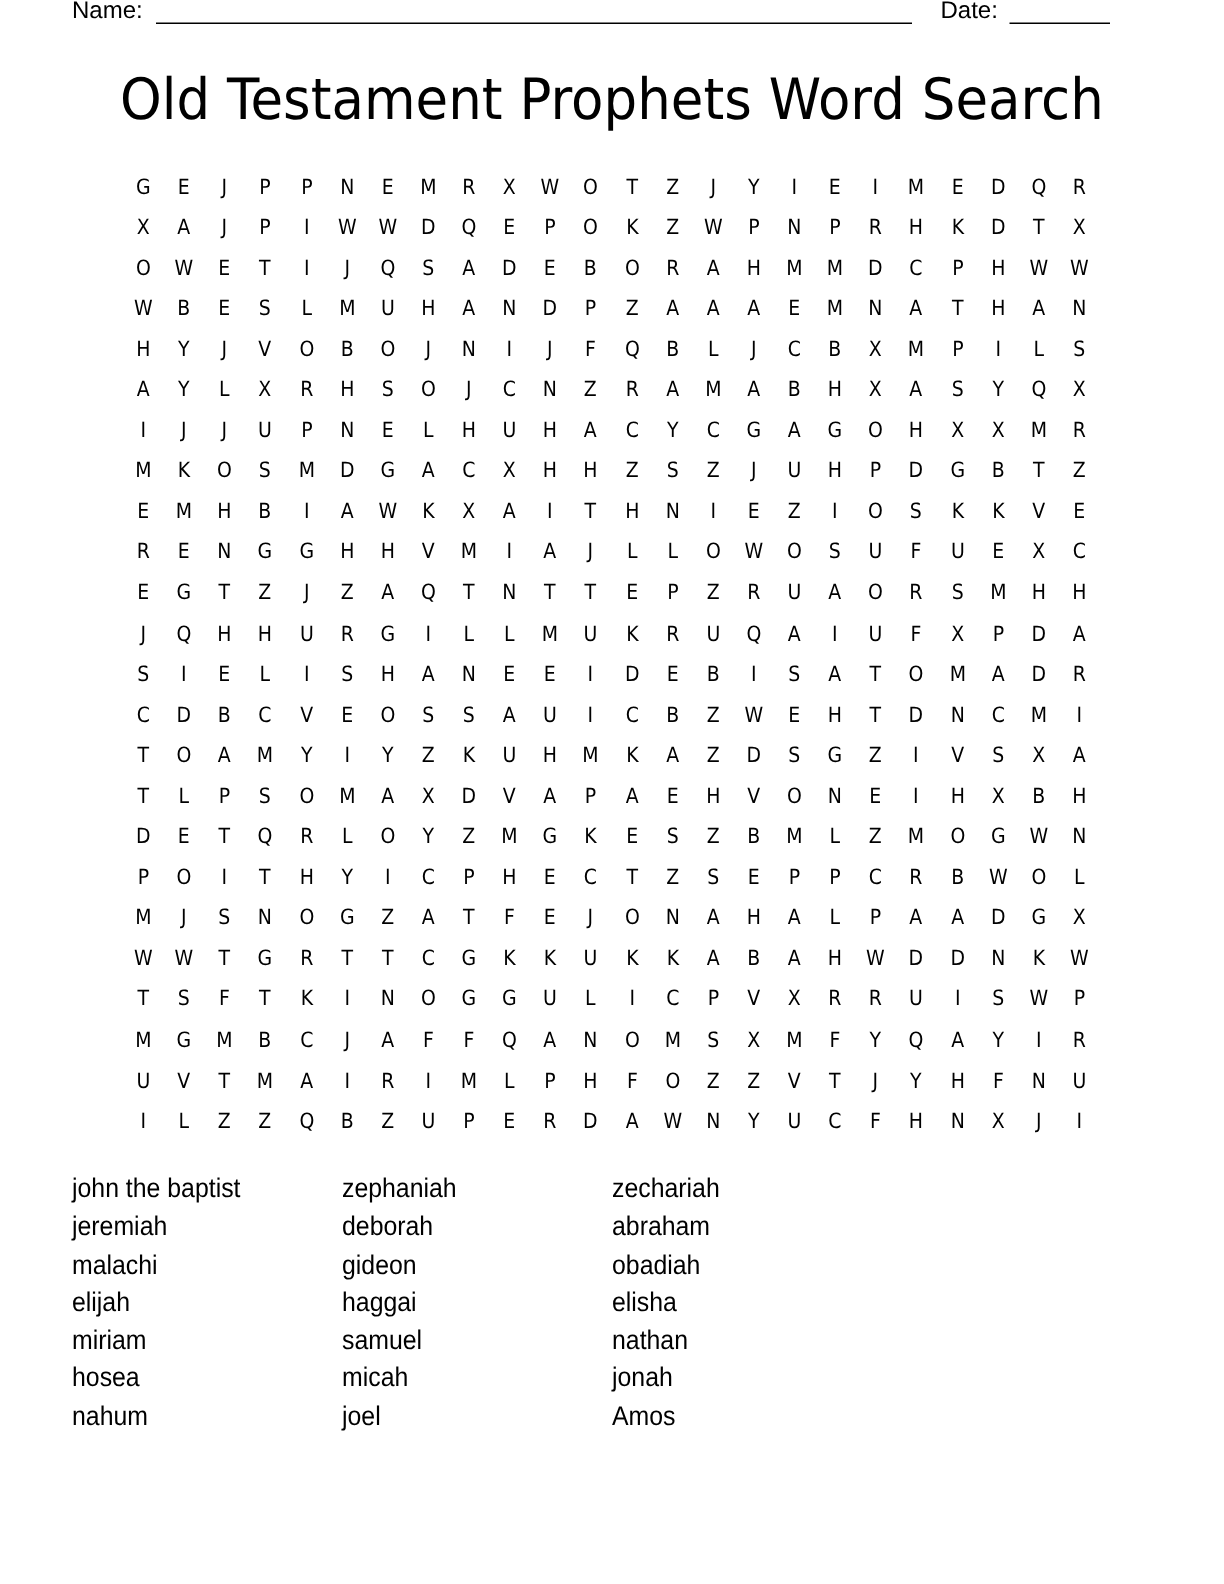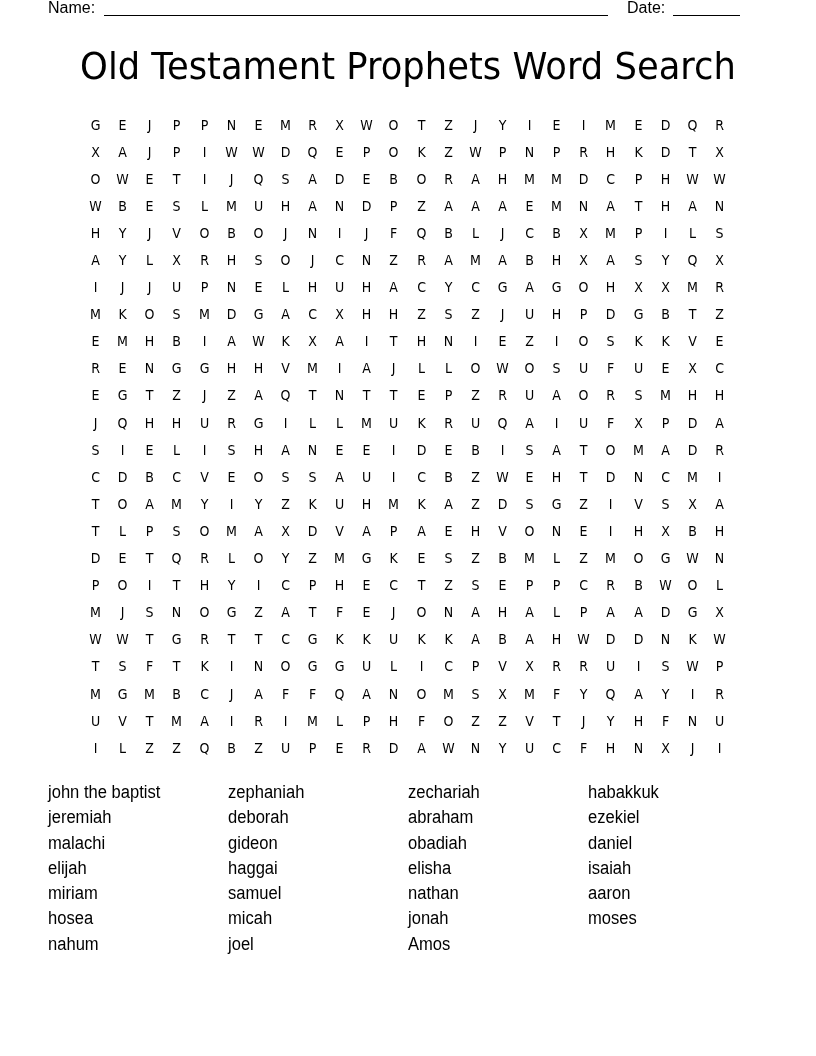--- a/index.html
+++ b/index.html
@@ -710,21 +710,13 @@
     </div>
     <div class="word-col">
       <div class="word">zechariah</div>
       <div class="word">abraham</div>
       <div class="word">obadiah</div>
       <div class="word">elisha</div>
       <div class="word">nathan</div>
       <div class="word">jonah</div>
       <div class="word">Amos</div>
     </div>
-    <div class="word-col">
-      <div class="word">habakkuk</div>
-      <div class="word">ezekiel</div>
-      <div class="word">daniel</div>
-      <div class="word">isaiah</div>
-      <div class="word">aaron</div>
-      <div class="word">moses</div>
-    </div>
   </div>
 
 </body></html>

